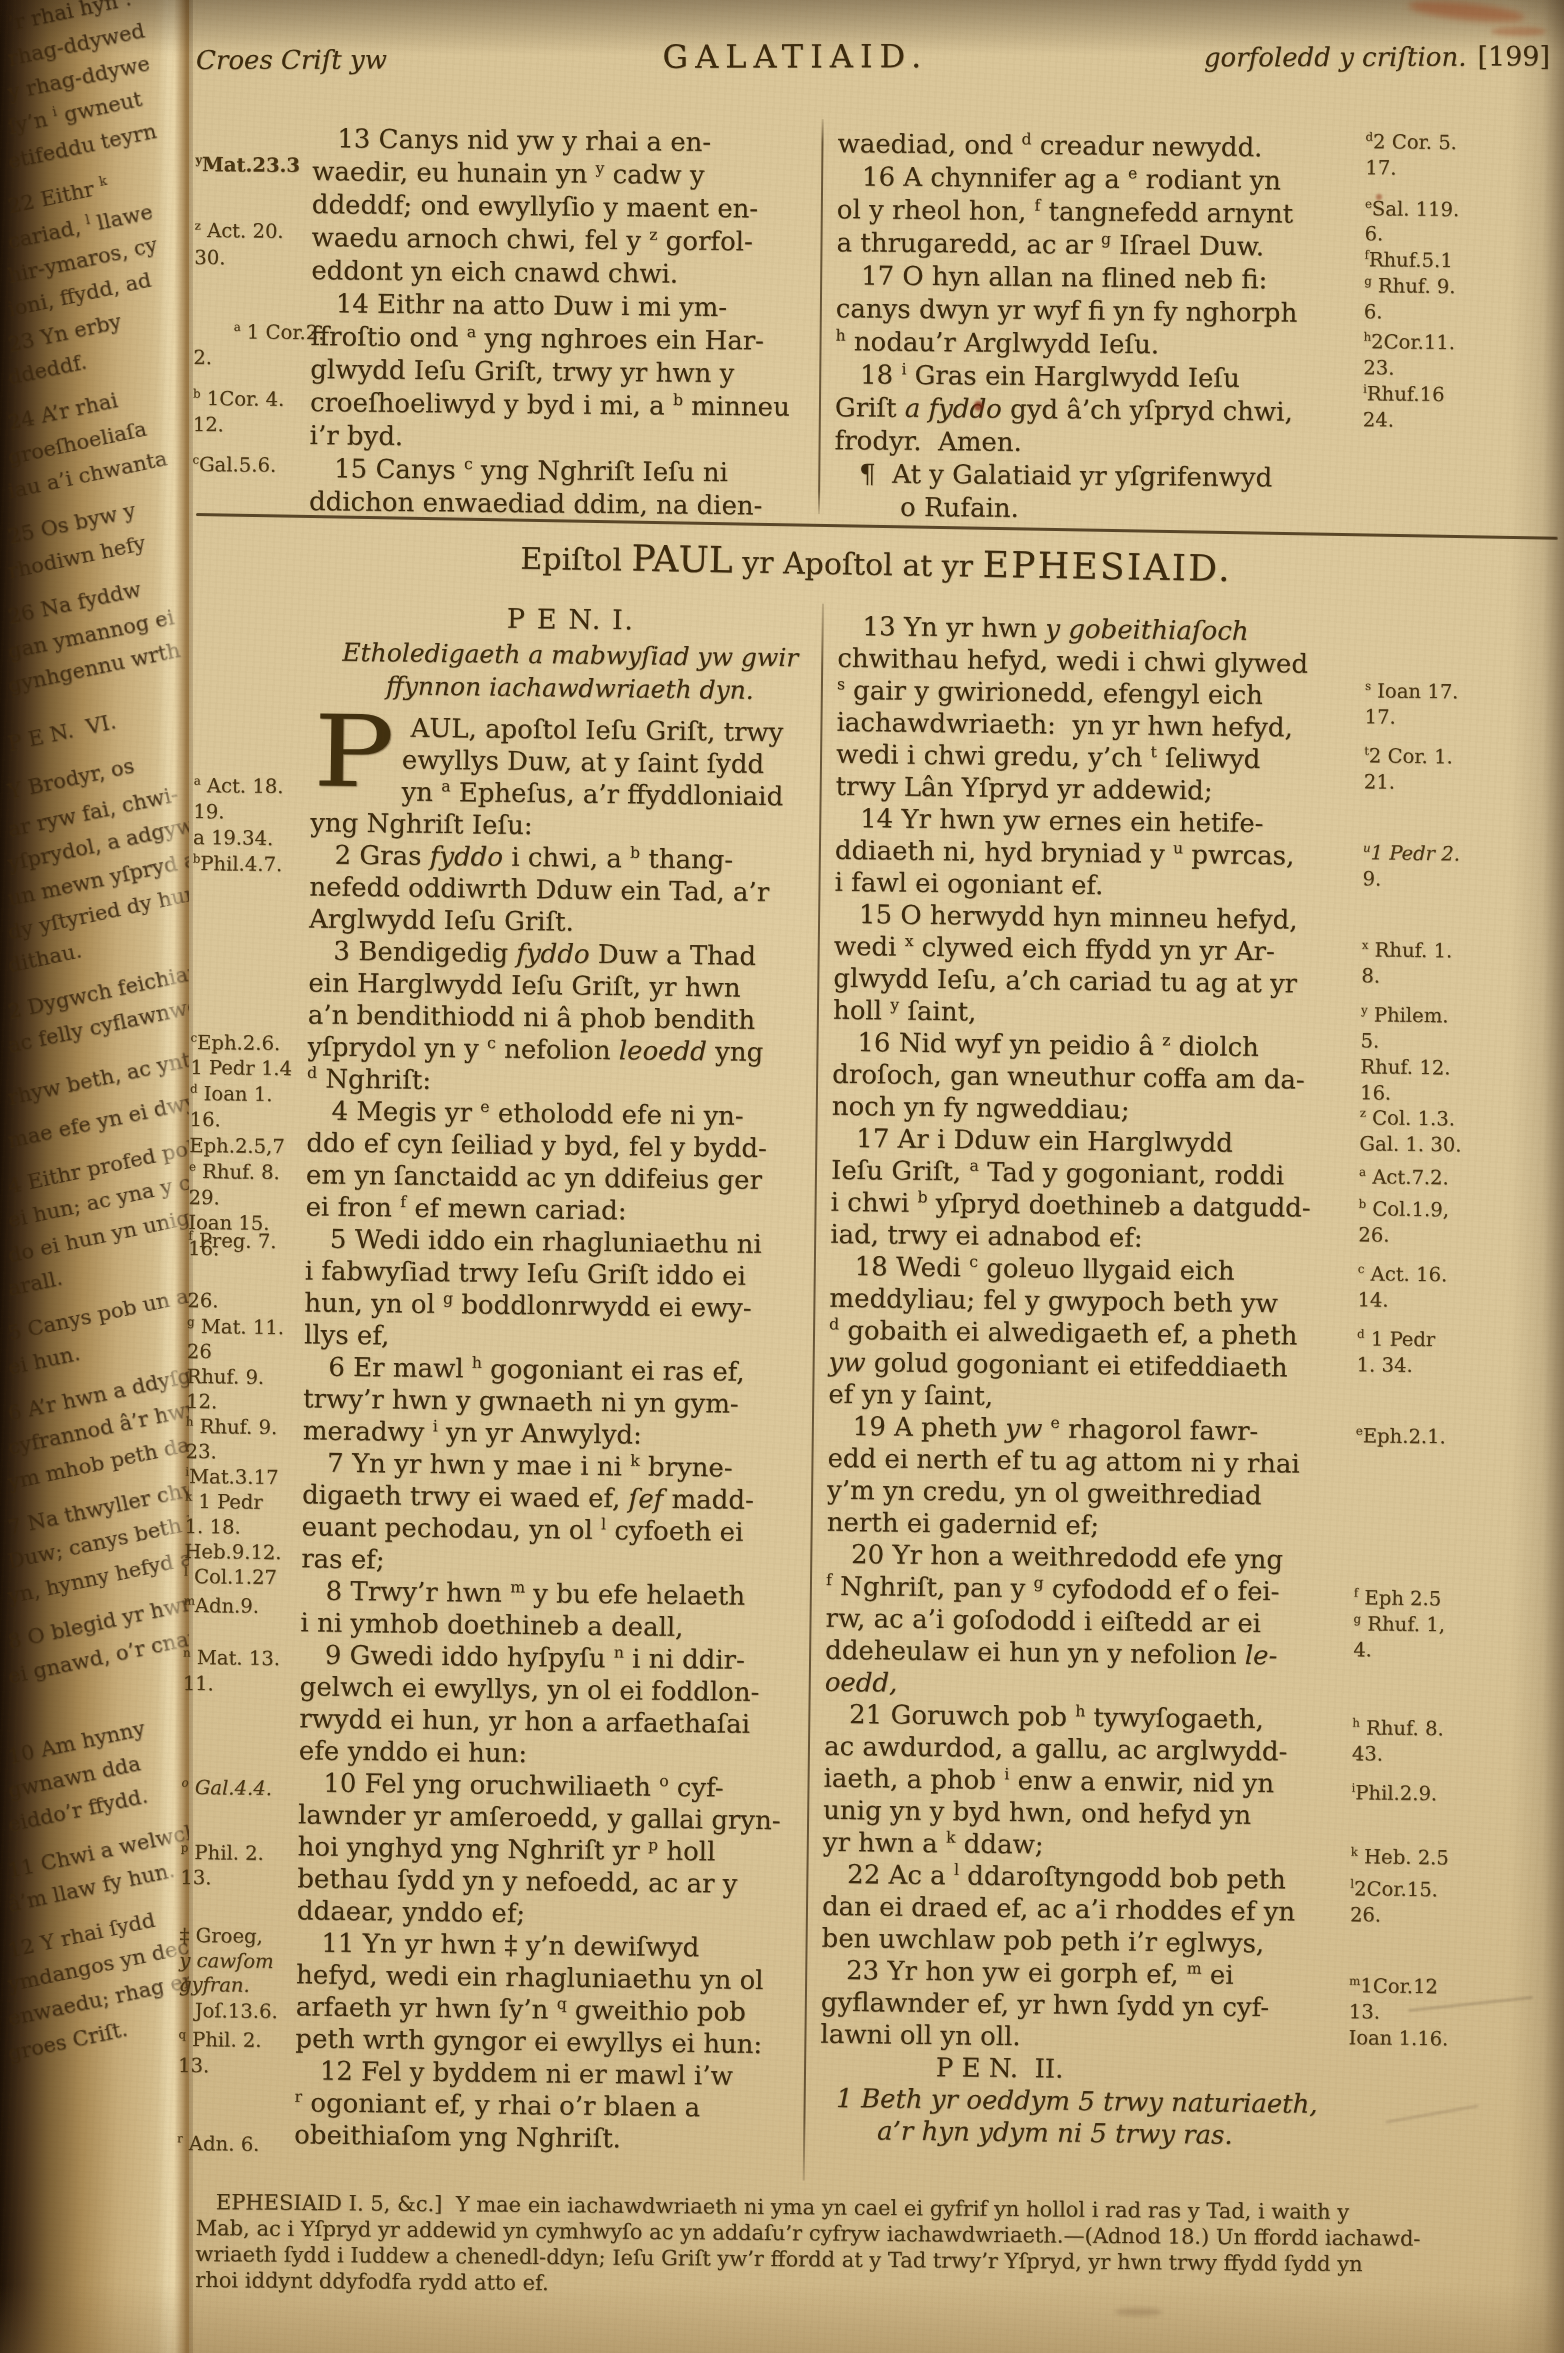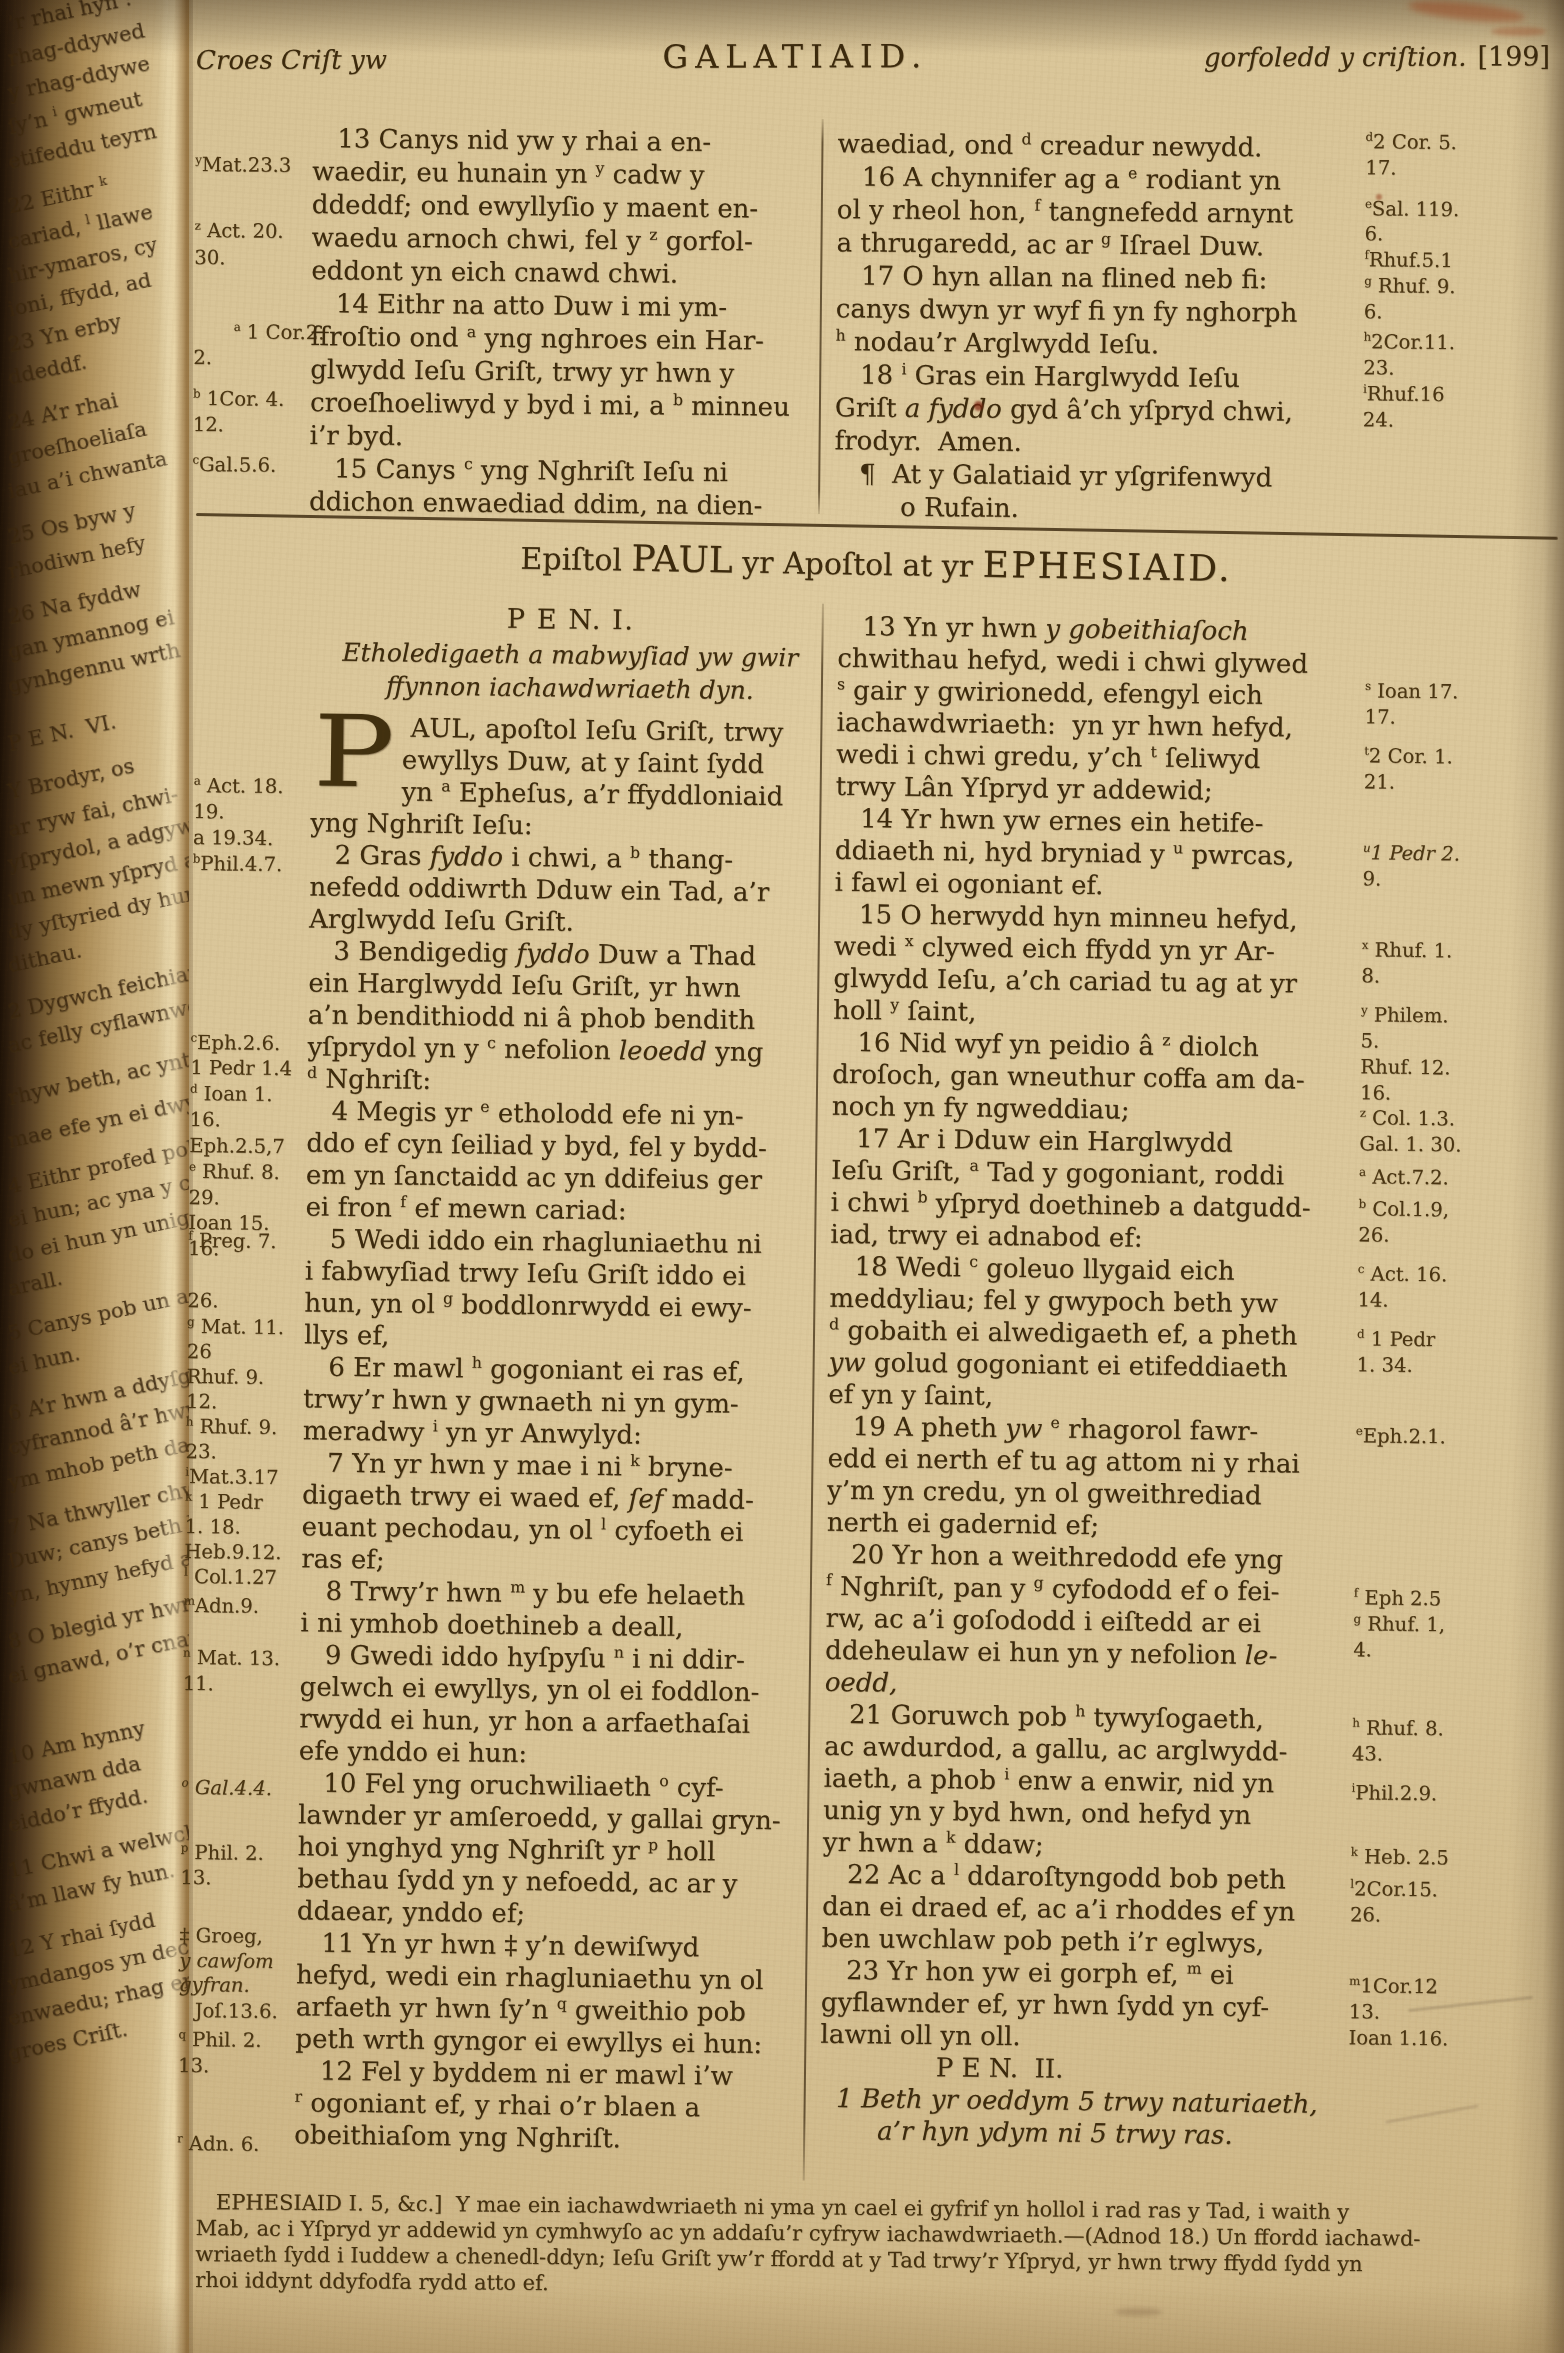--- a/index.html
+++ b/index.html
@@ -135,21 +135,21 @@
     <span class="h-left">Croes Criſt yw</span>
     <span class="h-center">GALATIAID.</span>
     <span class="h-rightwrap">
       <span class="h-right">gorfoledd y criſtion.</span>
       <span class="h-num">[199]</span>
     </span>
   </div>
 
   <div class="gal-section">
     <div class="gal-left-notes">
-        <div class="note" style="top: 69px;"><span class="rf">y</span>Mat.23.3</div>
+        <div class="note" style="top: 69px; font-weight: bold;"><span class="rf">y</span>Mat.23.3</div>
         <div class="note" style="top: 135px;"><span class="rf">z</span> Act. 20.</div>
         <div class="note" style="top: 162px;">30.</div>
         <div class="note" style="top: 236px; padding-left: 40px;"><span class="rf">a</span> 1 Cor.2.</div>
         <div class="note" style="top: 262px;">2.</div>
         <div class="note" style="top: 303px;"><span class="rf">b</span> 1Cor. 4.</div>
         <div class="note" style="top: 329px;">12.</div>
         <div class="note" style="top: 369px;"><span class="rf">c</span>Gal.5.6.</div>
       </div>
     <div class="gal-left-col">
         <div class="line">   13 Canys nid yw y rhai a en-</div>

